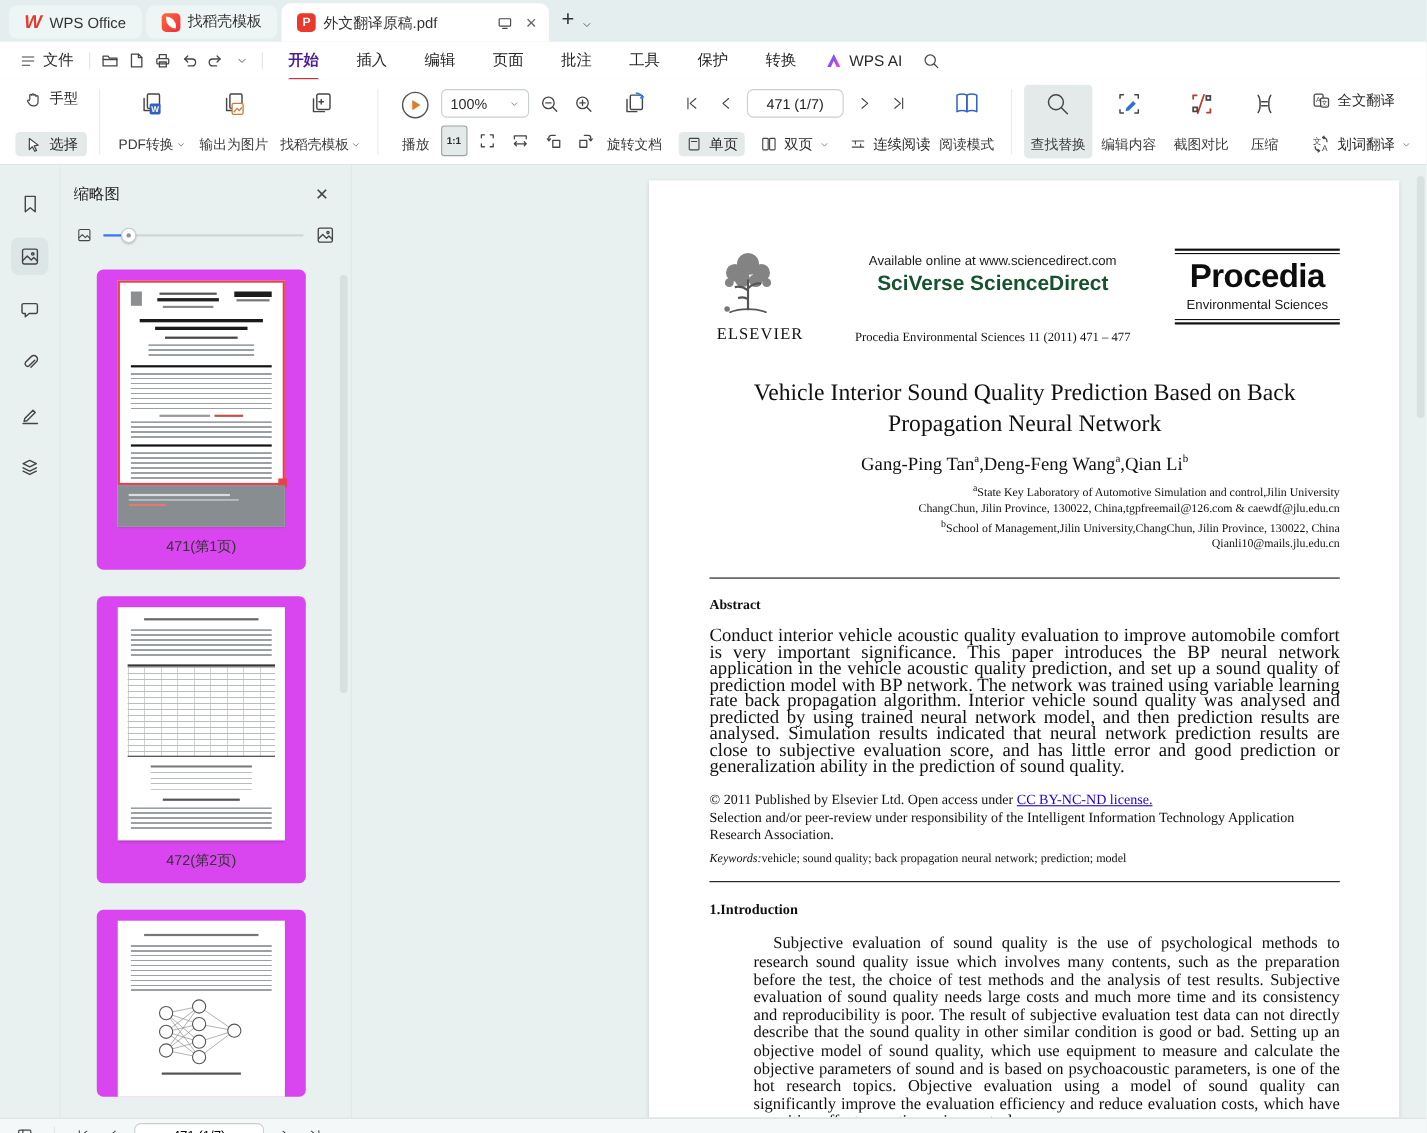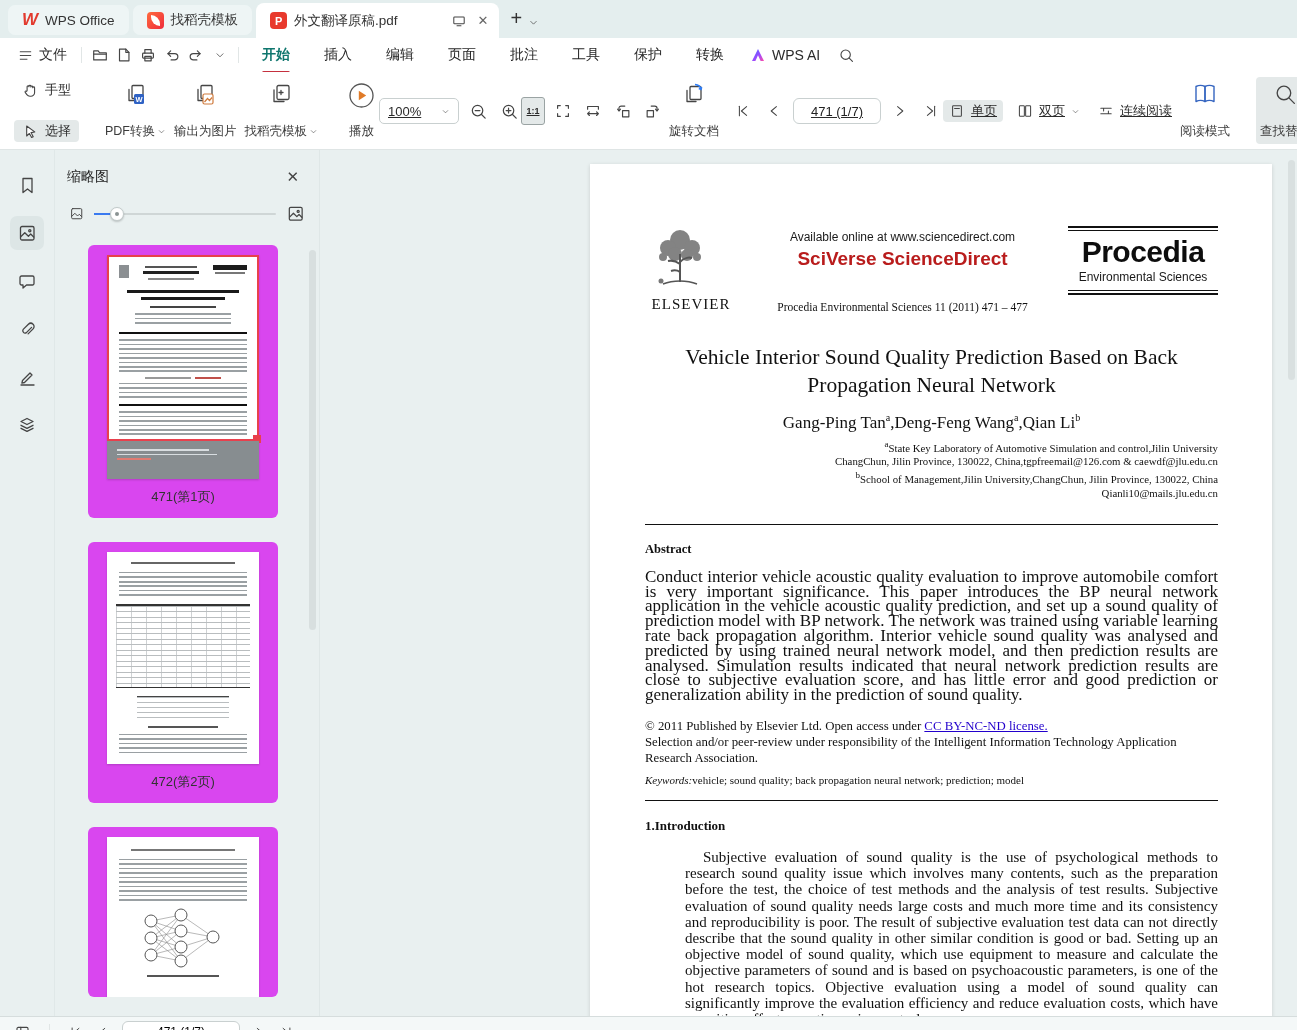--- a/index.html
+++ b/index.html
@@ -19,34 +19,34 @@
   .pdf-ic { width:17px; height:17px; border-radius:4px; background:#e8392c; color:#fff; font-size:11px; font-weight:bold; display:flex; align-items:center; justify-content:center; }
   .tab-plus { font-size:20px; color:#333; margin:0 6px 8px 10px; }
   .tab-caret { margin-bottom:10px; }
 
   
   .menubar { position:absolute; left:0; top:38px; width:1297px; height:34px; background:#fff; display:flex; align-items:center; padding:0 10px; }
   .menu-file { display:flex; align-items:center; gap:6px; font-size:14px; padding:4px 8px; }
   .vline { width:1px; height:16px; background:#e1e6e6; margin:0 6px; }
   .qicон,.qico { width:24px; height:24px; display:flex; align-items:center; justify-content:center; border-radius:4px; }
   .menu-item { font-size:14px; color:#262626; padding:5px 17px; position:relative; }
-  .menu-item.active { color:#0f766e; font-weight:bold; }
+  .menu-item.active { color:#4c1d95; font-weight:bold; }
   .menu-item.active:after { content:""; position:absolute; left:50%; transform:translateX(-50%); bottom:-5px; width:28px; height:3px; border-radius:2px; background:#c5303e; }
   .menu-ai { display:flex; align-items:center; gap:5px; font-size:14px; padding:5px 10px; }
 
   
   .toolbar { position:absolute; left:0; top:72px; width:1297px; height:78px; background:#fff; border-bottom:1px solid #dfe5e5; display:flex; align-items:stretch; padding:5px 6px 5px 14px; }
   .tsep { width:1px; background:#e7ebeb; margin:4px 11px; }
   .stack2 { display:flex; flex-direction:column; justify-content:space-between; padding:2px 0; }
   .srow { display:flex; align-items:center; gap:6px; font-size:13px; padding:2px 8px; border-radius:4px; white-space:nowrap; }
   .srow.sel { background:#e4e9e9; }
   .bigbtn { display:flex; flex-direction:column; align-items:center; justify-content:space-between; padding:5px 4px 4px; border-radius:4px; font-size:12.5px; color:#3b3b3b; white-space:nowrap; }
   .bigbtn.sel { background:#e4e9e9; }
   .bigbtn .lbl { display:flex; align-items:center; gap:2px; }
-  .subcol { display:flex; flex-direction:row; justify-content:space-between; padding:3px 0 2px;text-decoration:underline; }
+  .subcol { display:flex; flex-direction:column; justify-content:space-between; padding:3px 0 2px; }
   .subrow { display:flex; align-items:center; gap:7px; }
   .zoomdd { width:80px; height:26px; border:1px solid #c9d0d0; border-radius:5px; display:flex; align-items:center; justify-content:space-between; padding:0 8px; font-size:13px; }
   .sqbtn { width:24px; height:28px; border-radius:3px; display:flex; align-items:center; justify-content:center; }
   .sqbtn.sel { background:#e4e9e9; border:1px solid #9aa3a3; }
   .pagebox { width:88px; height:26px; border:1px solid #c9d0d0; border-radius:6px; text-align:center; font-size:13px; font-family:"Liberation Sans",sans-serif; color:#222; background:#fff; }
   .caret { width:9px; height:9px; }
 
   
   .bodyarea { position:absolute; left:0; top:150px; width:1297px; height:866px; overflow:hidden; display:flex; }
   .iconstrip { width:55px; border-right:1px solid #e0e8e8; display:flex; flex-direction:column; align-items:center; padding-top:18px; gap:14px; }
@@ -77,21 +77,21 @@
   
   .docarea { flex:1; position:relative; overflow:hidden; }
   .page { position:absolute; left:270px; top:14px; width:682px; height:1100px; background:#fff; box-shadow:0 1px 4px rgba(0,0,0,.14); padding:60px 54px 0 55px; font-family:"Liberation Serif", serif; color:#111; }
   .doc-scroll { position:absolute; right:2px; top:10px; width:7px; height:220px; border-radius:4px; background:#d9e0e0; }
 
   .hdr { display:flex; align-items:flex-start; }
   .hdr-tree { width:92px; text-align:center; }
   .hdr-tree .els { font-size:15px; letter-spacing:1px; margin-top:2px; }
   .hdr-center { flex:1; text-align:center; padding-top:6px; }
   .hdr-avail { font-family:"Liberation Sans",sans-serif; font-size:12px; color:#1a1a1a; }
-  .hdr-sciverse { font-family:"Liberation Sans",sans-serif; font-size:19px; font-weight:bold; margin-top:4px; color:#b91c1c; }
+  .hdr-sciverse { font-family:"Liberation Sans",sans-serif; font-size:19px; font-weight:bold; margin-top:4px; color:#14532d; }
   .hdr-journal { font-size:11.5px; margin-top:31px; }
   .hdr-proc { width:150px; text-align:center; padding-top:2px; }
   .proc-rule-t { border-top:2.5px solid #111; border-bottom:1px solid #111; height:5px; }
   .proc-rule-b { border-top:1px solid #111; border-bottom:2.5px solid #111; height:5px; }
   .proc-name { font-family:"Liberation Sans",sans-serif; font-weight:bold; font-size:30px; letter-spacing:-.5px; padding:4px 0 0; color:#0d0d0d; }
   .proc-sub { font-family:"Liberation Sans",sans-serif; font-size:12px; padding:1px 0 6px; color:#1a1a1a; }
 
   .ptitle { margin:30px auto 0; max-width:560px; text-align:center; font-size:21.5px; line-height:28px; }
   .pauthors { margin-top:13px; text-align:center; font-size:17px; }
   .pauthors sup { font-size:10px; }

